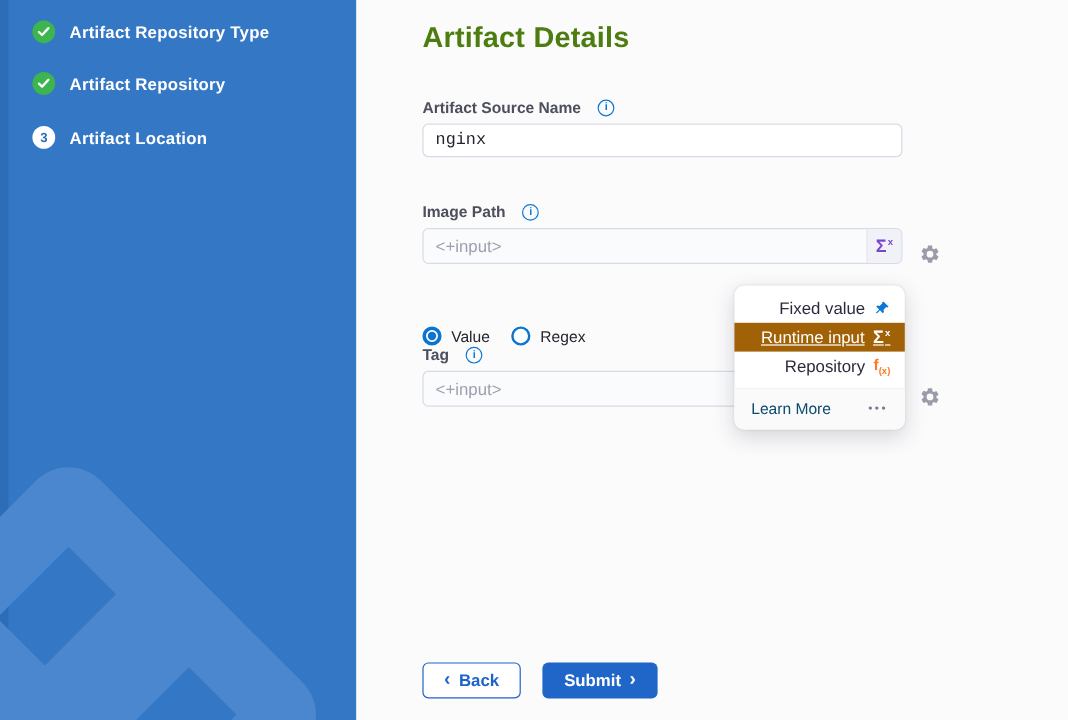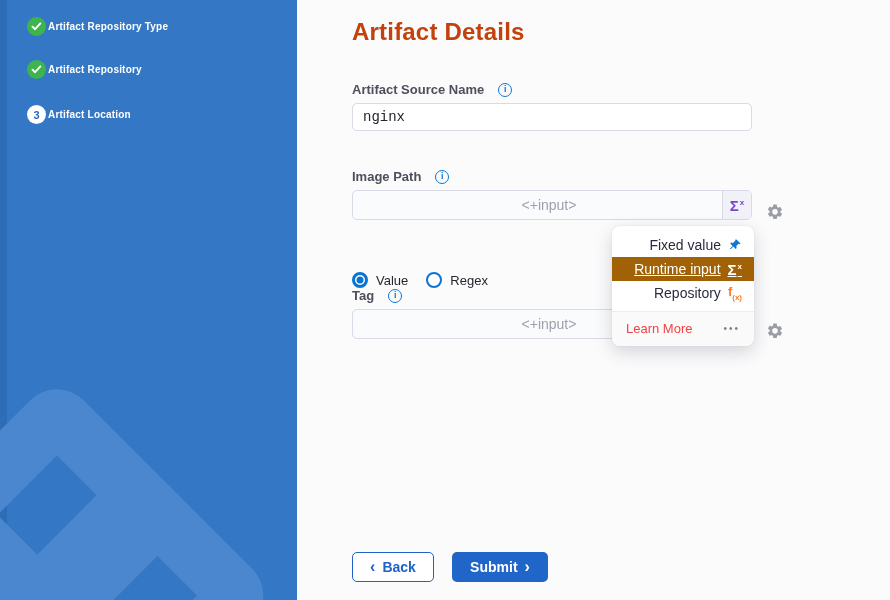--- a/index.html
+++ b/index.html
@@ -12,37 +12,37 @@
 
   
   .sidebar {
     position:relative; width:297px; height:600px; flex:0 0 297px;
     background:#3377c5; overflow:hidden;
   }
   .sidebar-edge { position:absolute; left:0; top:0; bottom:0; width:7px; background:#2d6cb6; }
   .watermark { position:absolute; left:0; bottom:0; pointer-events:none; }
   .steps { position:relative; padding:17px 0 0 27px; z-index:2; }
   .step-row { display:flex; align-items:center; margin-bottom:24px; }
-  .step-label { color:#fff; font-size:10px; font-weight:600; margin-left:2px; letter-spacing:.2px; }
+  .step-label { color:#fff; font-size:14px; font-weight:600; margin-left:12px; letter-spacing:.2px; }
   .step-label.active { font-weight:700; }
   .check-badge {
     width:19px; height:19px; border-radius:50%; background:#3eb44e;
     display:flex; align-items:center; justify-content:center; flex:0 0 19px;
   }
   .num-badge {
     width:19px; height:19px; border-radius:50%; background:#fff; color:#2d6cb6;
     display:flex; align-items:center; justify-content:center; flex:0 0 19px;
     font-size:11px; font-weight:700;
   }
   .substep-row { display:flex; align-items:center; margin:22px 0 24px 18px; }
   .substep-label { color:#fff; font-size:14px; font-weight:500; margin-left:9px; }
 
   
   .main { position:relative; flex:1; padding-left:55px; background:#fbfbfc; }
-  .page-title { margin-top:18px; font-size:24px; font-weight:700; color:#c2410c; letter-spacing:.2px; }
+  .page-title { margin-top:18px; font-size:24px; font-weight:700; color:#4d7c0f; letter-spacing:.2px; }
 
   .field-label-row { display:flex; align-items:center; gap:14px; }
   .field-label { font-size:13px; font-weight:600; color:#4d4f5c; }
   .info-icon {
     width:14px; height:14px; border:1.4px solid #0b78d5; border-radius:50%;
     color:#0b78d5; font-size:9px; font-weight:700; line-height:1;
     display:inline-flex; align-items:center; justify-content:center;
   }
 
   .text-input {
@@ -50,23 +50,23 @@
     border:1px solid #d9dae5; border-radius:5px; background:#fff;
     font-size:14px; color:#24252e; font-family:Liberation Mono, monospace; outline:none;
   }
 
   .field-row { position:relative; width:400px; }
   .rt-input {
     position:relative; width:400px; height:30px; margin-top:6px;
     border:1px solid #d9dae5; border-radius:5px; background:#fafbfc;
   }
   .rt-text {
-    position:absolute; left:12px; top:0; height:28px; width:368px;
+    position:absolute; left:0; top:0; height:28px; width:368px;
     border:none; background:transparent; padding:0 10px;
-    font-size:14px; color:#c2410c; font-family:inherit; outline:none;text-align:center;
+    font-size:14px; color:#c2410c; font-family:inherit; outline:none;
   }
   .rt-text::placeholder { color:#9e9fae; }
   .text-input::placeholder { color:#9e9fae; }
   .sigma-seg {
     position:absolute; right:0; top:0; bottom:0; width:29px;
     background:#f1f2f8; border-left:1px solid #d9dae5; border-radius:0 4px 4px 0;
     display:flex; align-items:center; justify-content:center; cursor:pointer;
   }
   .sigma-glyph { color:#7a46cf; font-size:15px; font-weight:600; line-height:1; }
   .sigma-sup { font-size:8px; vertical-align:super; margin-left:1px; }
@@ -87,39 +87,39 @@
   }
   .radio-circle.checked { border-width:3px; }
   .radio-circle.checked::after {
     content:""; position:absolute; left:50%; top:50%; transform:translate(-50%,-50%);
     width:7px; height:7px; border-radius:50%; background:#0b74d0;
   }
   .radio-label { font-size:13px; color:#25262e; margin-left:8px; }
 
   
   .menu {
-    position:absolute; left:315px; top:226px; width:142px; z-index:10;
+    position:absolute; left:315px; top:238px; width:142px; z-index:10;
     background:#fff; border-radius:8px;
     box-shadow:0 6px 18px rgba(40,41,61,.18), 0 0 2px rgba(40,41,61,.10);
   }
   .menu-items { padding:7px 0 6px; }
   .menu-item {
     display:flex; align-items:center; justify-content:flex-end; gap:7px;
     padding:3px 12px; font-size:14px; color:#2a2c3d; cursor:pointer; height:24px;
   }
   .menu-item.selected { background:#a16207; color:#fff;text-decoration:underline; }
   .menu-item.selected .sigma-glyph { color:#fff; }
   .fx-glyph { color:#ff7b26; font-size:13px; font-weight:600; line-height:1; }
   .fx-sub { font-size:8px; vertical-align:sub; }
   .menu-footer {
     display:flex; align-items:center; justify-content:space-between;
     padding:9px 14px 10px; background:#fafafa; border-top:1px solid #ededf0;
     border-radius:0 0 8px 8px;
   }
-  .learn-more { font-size:13px; color:#ef4444; cursor:pointer; }
+  .learn-more { font-size:13px; color:#0c4a6e; cursor:pointer; }
   .dots { font-size:10px; color:#7b7d8f; letter-spacing:2px; cursor:pointer; }
 
   
   .actions { position:absolute; top:552px; left:55px; display:flex; gap:18px; }
   .btn { height:30px; border-radius:5px; font-size:14px; font-weight:700;
     display:flex; align-items:center; justify-content:center; gap:7px;
     cursor:pointer; font-family:inherit; }
   .btn-back { width:82px; background:#fff; border:1.5px solid #2063c8; color:#2063c8; }
   .btn-submit { width:96px; background:#2065c8; border:none; color:#fff; }
   .chev { font-size:16px; font-weight:700; line-height:1; margin-top:-1px; }

